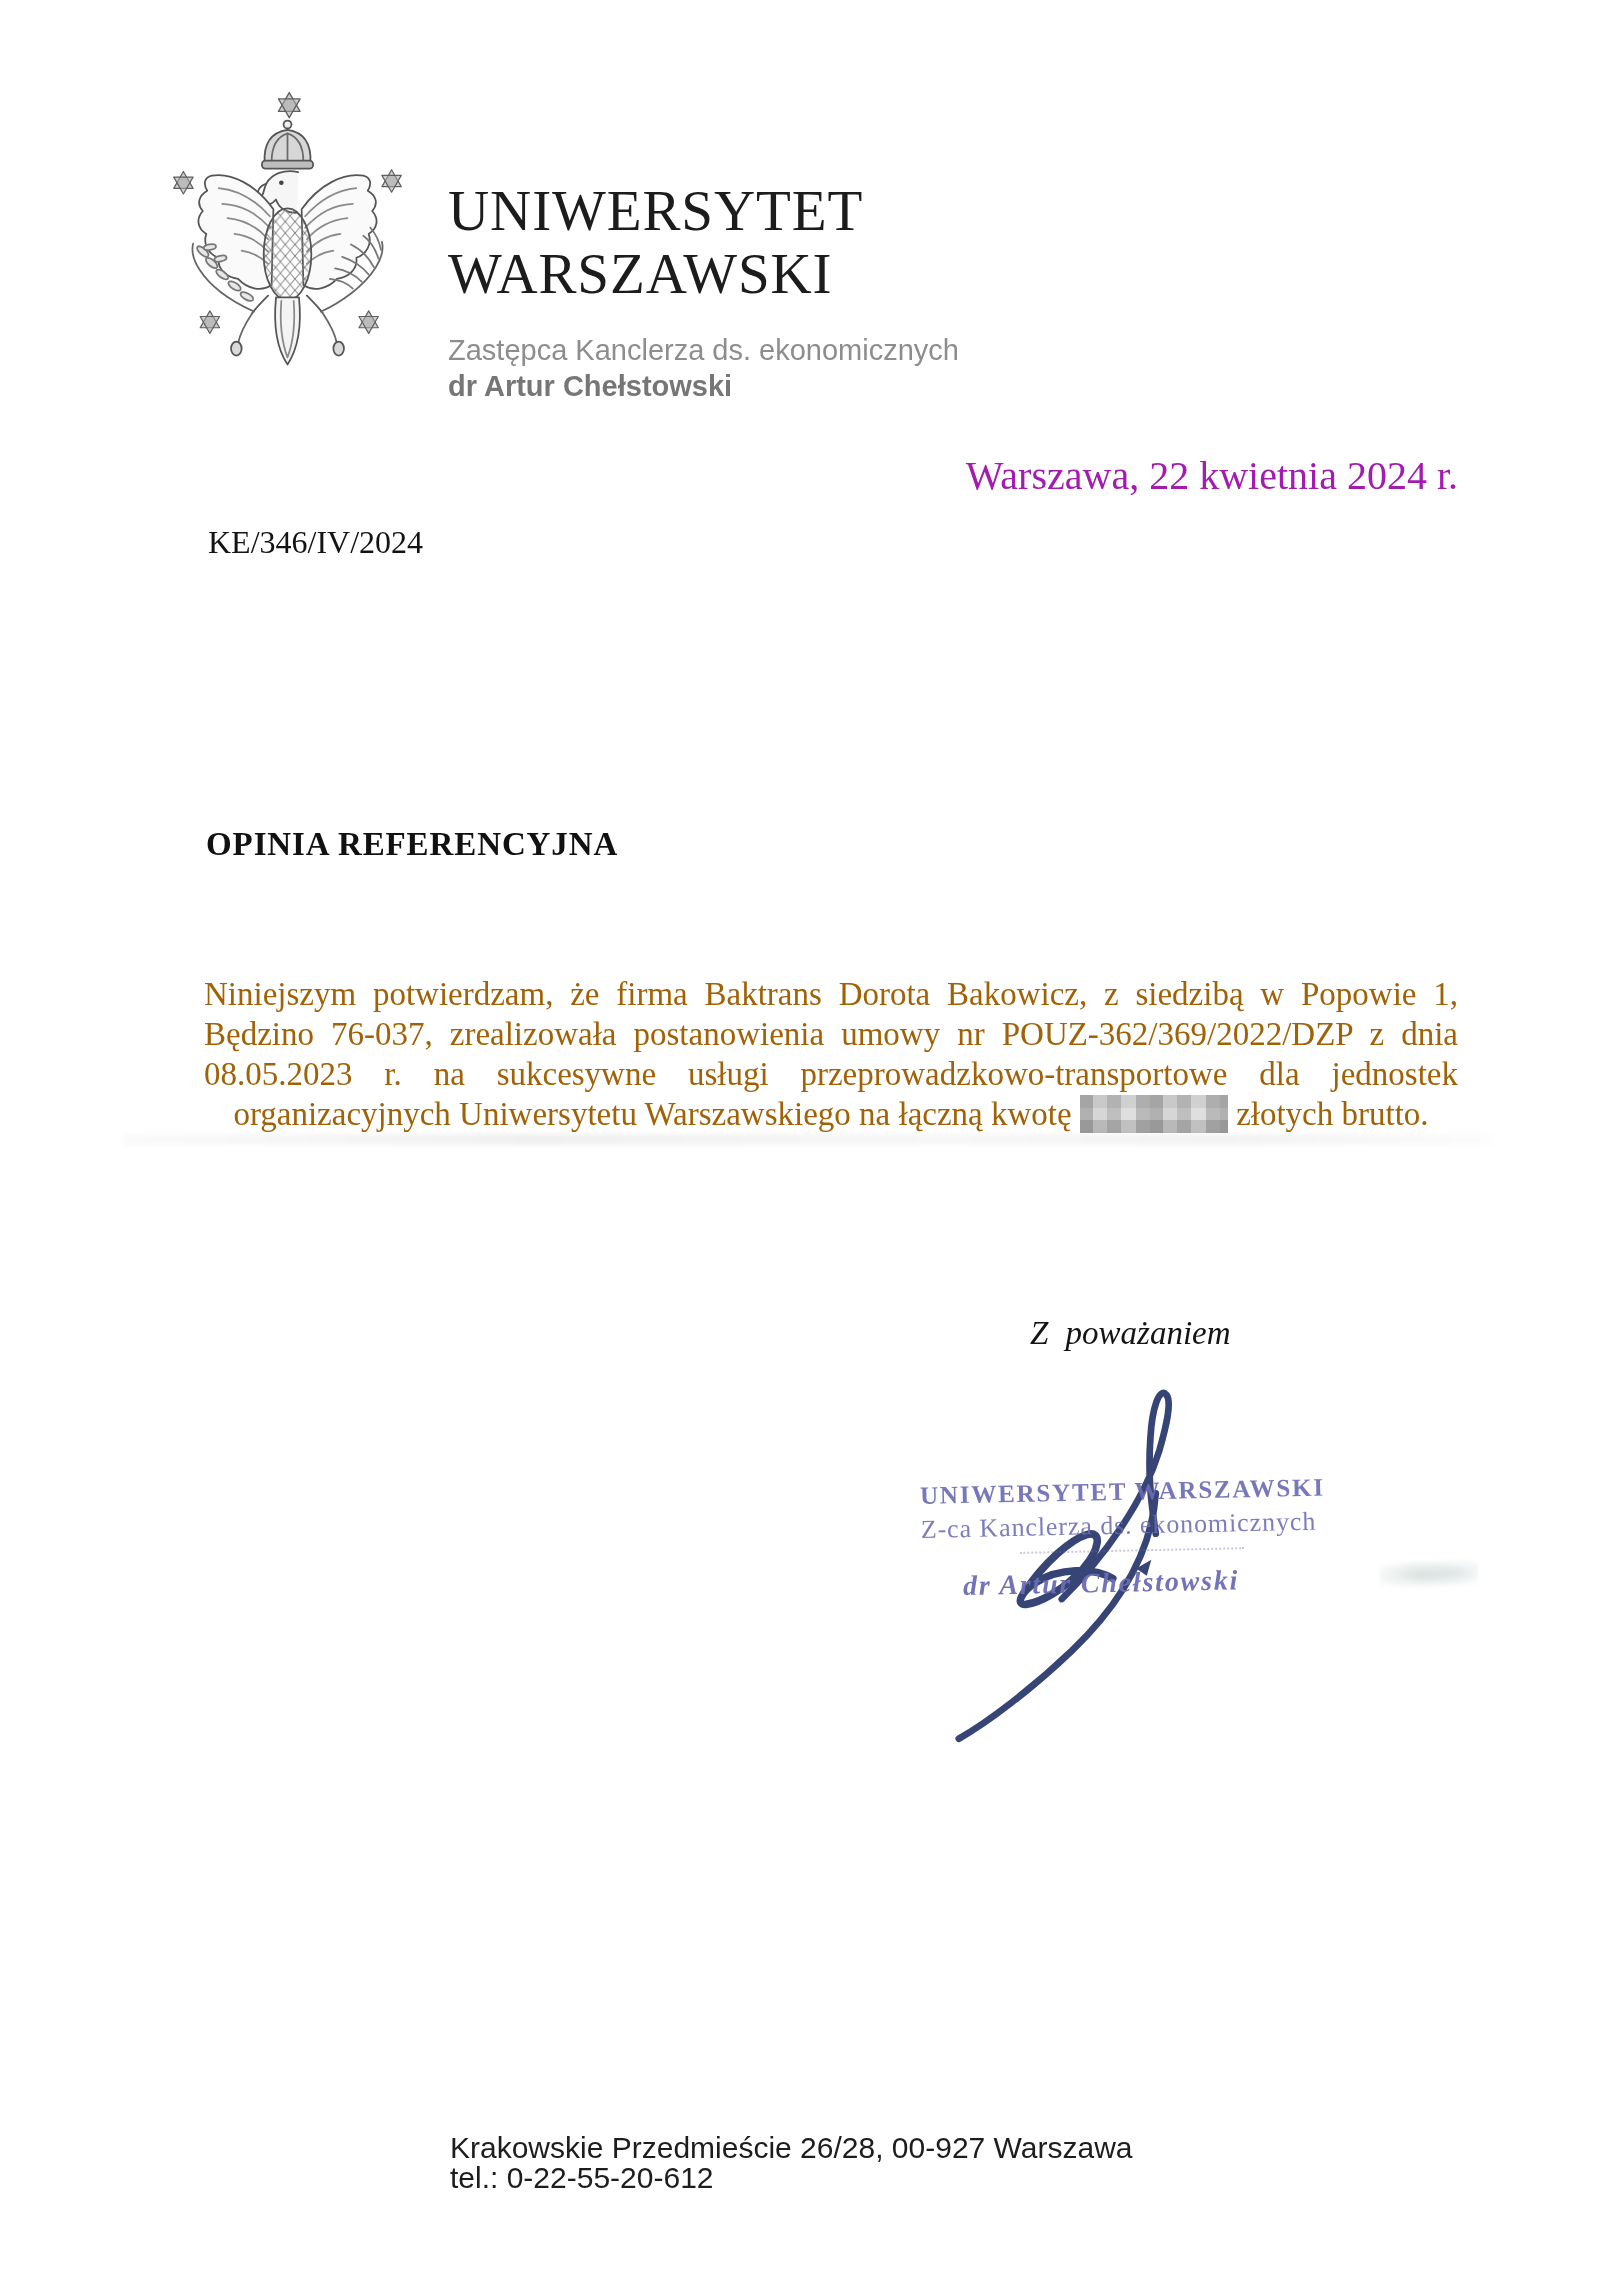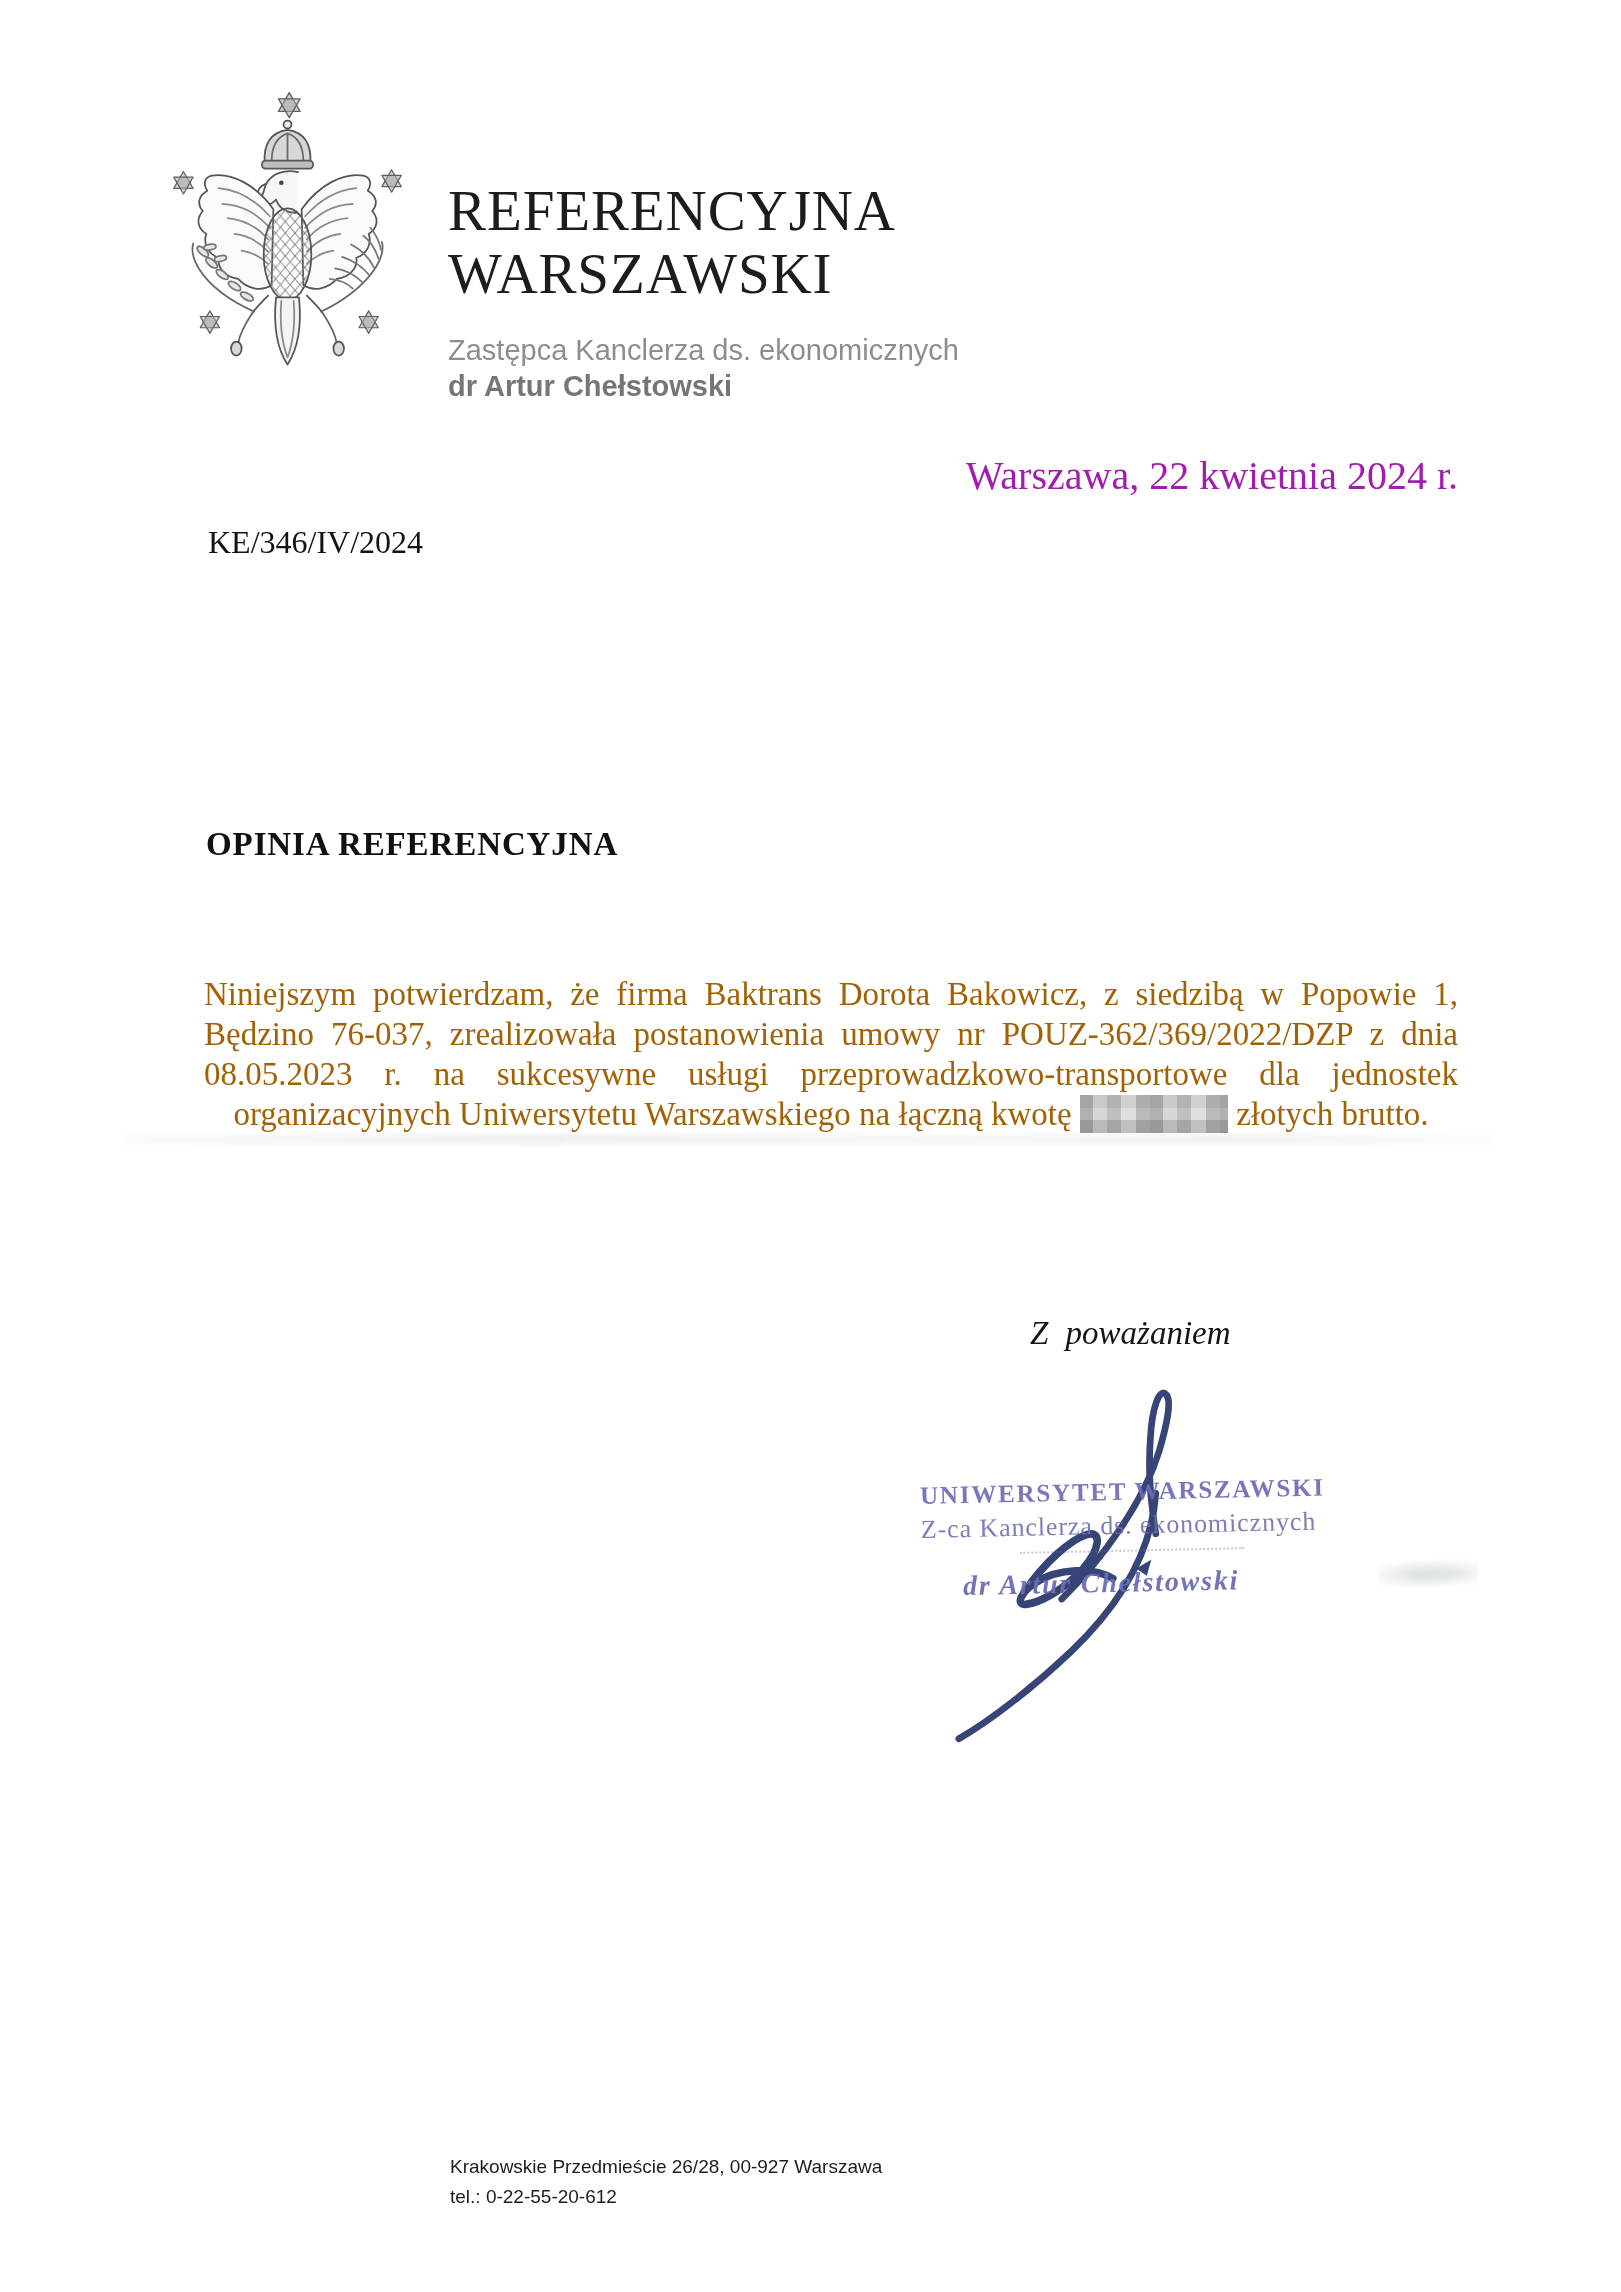--- a/index.html
+++ b/index.html
@@ -80,21 +80,21 @@
     font-family:"Liberation Serif", serif;
   }
   .stamp-l1{font-size:25px;font-weight:bold;letter-spacing:1.8px;white-space:nowrap;opacity:.92;}
   .stamp-l2{font-size:26px;margin-top:5.4px;letter-spacing:0.9px;white-space:nowrap;opacity:.88;}
   .stamp-dots{width:224px;margin:9px 0 0 99px;border-top:2.7px dotted rgba(108,108,180,.38);}
   .stamp-l3{font-size:28px;font-weight:bold;font-style:italic;margin:14.3px 0 0 41px;letter-spacing:1.8px;white-space:nowrap;opacity:.95;}
   
   .footer{
     position:absolute;left:450px;top:2133px;
     font-family:"Liberation Sans", sans-serif;
-    font-size:19px;line-height:29.6px;color:#1d1d1d;margin-top:19px;
+    font-size:30px;line-height:29.6px;color:#1d1d1d;
   }
 </style>
 </head>
 <body>
 
 <div class="page">
 
   <svg class="logo" viewBox="0 0 280 330" fill="none" stroke="#555" stroke-width="2" stroke-linecap="round" stroke-linejoin="round">
     <defs>
       <pattern id="scales" width="11" height="13" patternUnits="userSpaceOnUse">
@@ -146,21 +146,21 @@
     <ellipse cx="80" cy="229" rx="8" ry="3.6" fill="#e6e6e6" stroke="#777" transform="rotate(32 80 229)"></ellipse>
     <ellipse cx="94" cy="241" rx="8" ry="3.6" fill="#e6e6e6" stroke="#777" transform="rotate(28 94 241)"></ellipse>
     <ellipse cx="52" cy="185" rx="7" ry="3.2" fill="#e6e6e6" stroke="#777" transform="rotate(-10 52 185)"></ellipse>
     <ellipse cx="64" cy="198" rx="7" ry="3.2" fill="#e6e6e6" stroke="#777" transform="rotate(-12 64 198)"></ellipse>
 
     <path d="M178,258 C200,248 226,230 240,208 C247,197 249,187 247,179" stroke="#666"></path>
     <path d="M238,208 C232,196 224,188 212,182 M232,216 C224,206 214,200 202,196 M224,224 C216,216 206,211 194,209 M214,232 C208,226 198,222 188,221 M243,198 C240,188 234,178 226,172 M246,188 C244,178 240,170 234,163" stroke="#777"></path>
   </svg>
 
   <div class="org-block">
-    <div class="org-line">REFERENCYJNA</div>
+    <div class="org-line">UNIWERSYTET</div>
     <div class="org-line">WARSZAWSKI</div>
     <div class="sub-block">
       <div class="sub-role">Zastępca Kanclerza ds. ekonomicznych</div>
       <div class="sub-name">dr Artur Chełstowski</div>
     </div>
   </div>
 
   <div class="dateline">Warszawa, 22 kwietnia 2024 r.</div>
   <div class="refnumber">KE/346/IV/2024</div>
 

